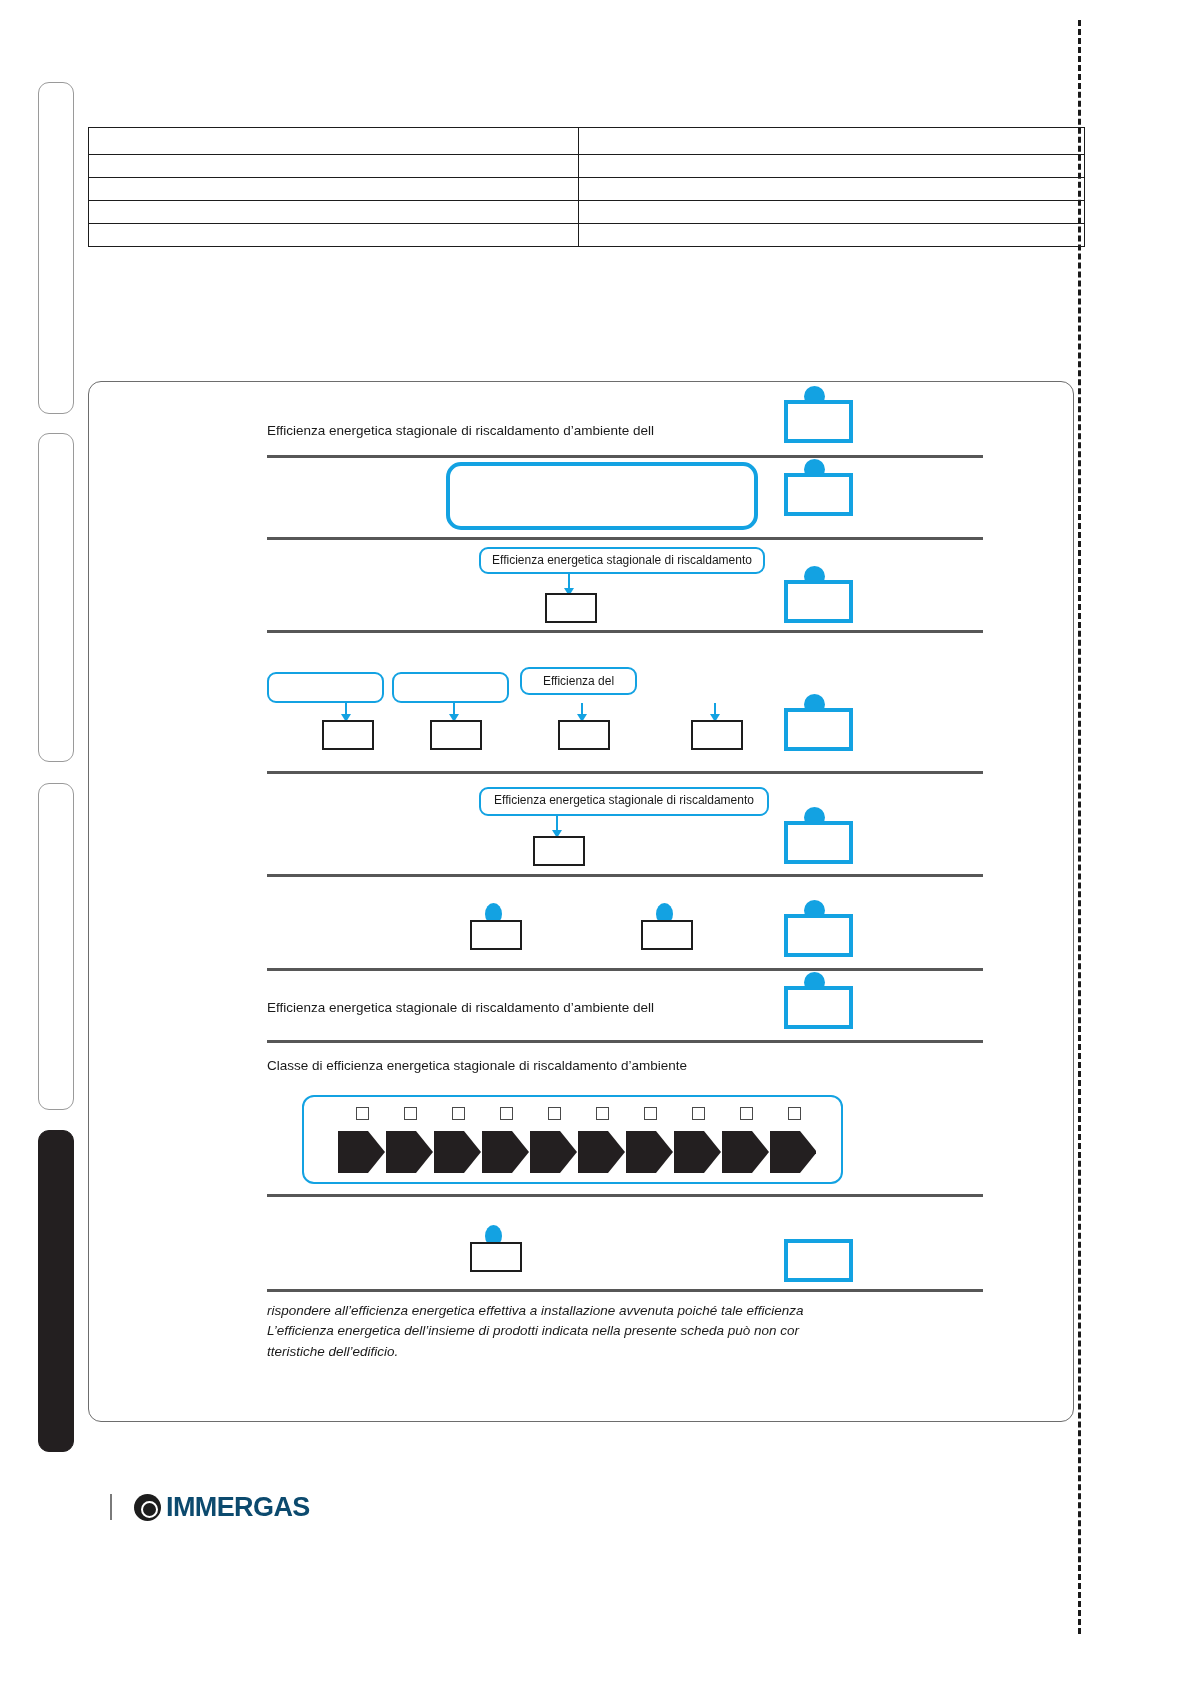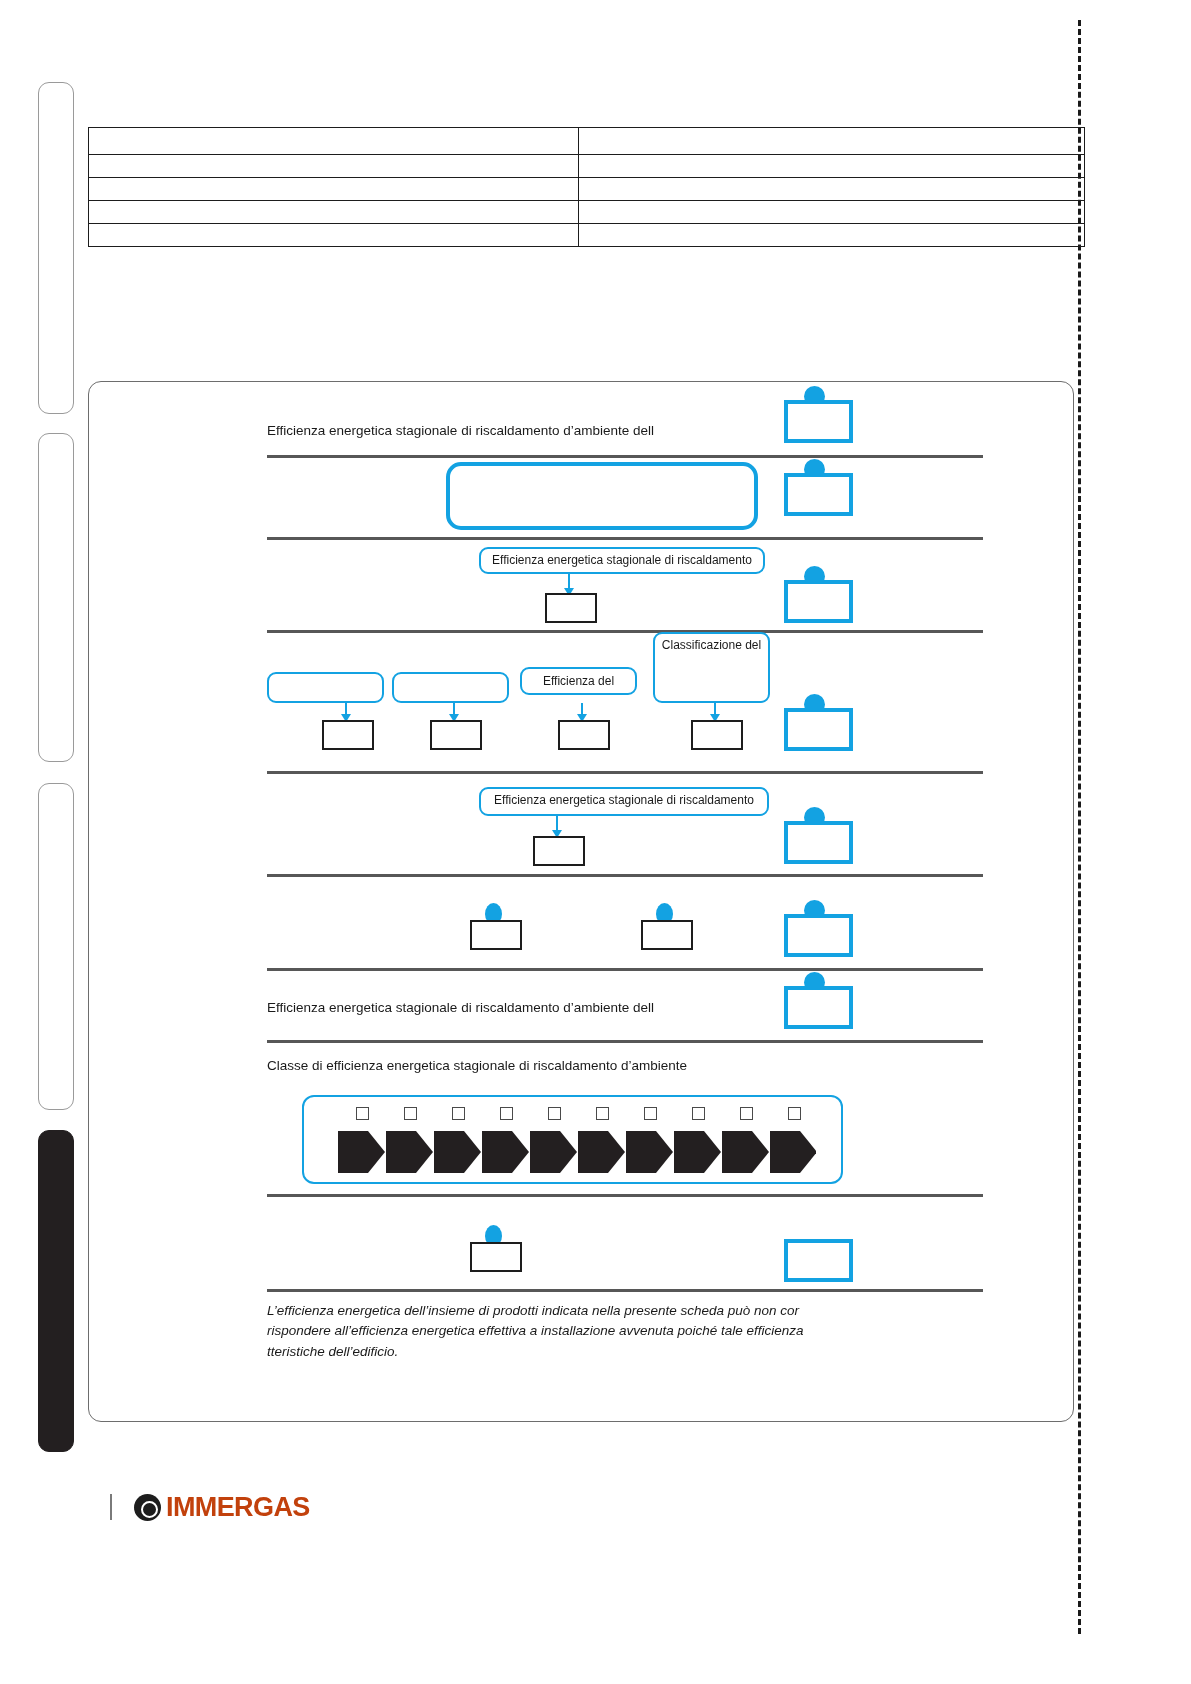--- a/index.html
+++ b/index.html
@@ -66,21 +66,21 @@
   .disc{position:absolute;font-style:italic;font-size:13.5px;line-height:1.5;}
   .disc div{white-space:nowrap;}
   .disc .last{text-align:left;}
 
   
   .footrule{position:absolute;left:110px;top:1494px;width:2px;height:26px;background:#7a7a7a;}
   .brand{position:absolute;left:134px;top:1492px;display:flex;align-items:center;gap:5px;}
   .brand .mark{width:27px;height:27px;border-radius:50%;background:#1d1d1d;position:relative;}
   .brand .mark::after{content:"";position:absolute;left:7px;top:7px;width:13px;height:13px;
                       border-radius:50%;border:2.5px solid #fff;}
-  .brand .word{font-size:27px;font-weight:bold;letter-spacing:-0.6px;color:#c2410c;}
+  .brand .word{font-size:27px;font-weight:bold;letter-spacing:-0.6px;color:#0c4a6e;}
 </style>
 </head>
 <body>
 
 <div class="page">
 
   <div class="tab tab-1"></div>
   <div class="tab tab-2"></div>
   <div class="tab tab-3"></div>
   <div class="tab tab-4"></div>
@@ -140,21 +140,20 @@
     <div class="callout center" style="left:303px;top:290px;width:117px;height:31px;"></div>
     <div class="conn" style="left:364px;top:321px;height:14px;"></div>
     <div class="connhead" style="left:360px;top:332px;"></div>
     <div class="blkbox" style="left:341px;top:338px;width:48px;height:26px;"></div>
 
     <div class="callout center" style="left:431px;top:285px;width:117px;height:28px;">Efficienza del</div>
     <div class="conn" style="left:492px;top:321px;height:14px;"></div>
     <div class="connhead" style="left:488px;top:332px;"></div>
     <div class="blkbox" style="left:469px;top:338px;width:48px;height:26px;"></div>
 
-    <div class="callout" style="left:564px;top:250px;width:117px;height:71px;">Classificazione del</div>
     <div class="conn" style="left:625px;top:321px;height:14px;"></div>
     <div class="connhead" style="left:621px;top:332px;"></div>
     <div class="blkbox" style="left:602px;top:338px;width:48px;height:26px;"></div>
 
     <div class="bluedot" style="left:715px;top:312px;"></div>
     <div class="bluebox" style="left:695px;top:326px;width:61px;height:35px;"></div>
     <div class="sep" style="top:389px;"></div>
 
     <div class="callout" style="left:390px;top:405px;width:290px;height:29px;">Efficienza energetica stagionale di riscaldamento</div>
     <div class="conn" style="left:467px;top:434px;height:17px;"></div>
@@ -208,22 +207,22 @@
       </svg>
     </div>
     <div class="sep" style="top:812px;"></div>
 
     <div class="bluedot" style="left:396px;top:843px;width:17px;height:22px;border-radius:50%;"></div>
     <div class="blkbox" style="left:381px;top:860px;width:48px;height:26px;"></div>
     <div class="bluebox" style="left:695px;top:857px;width:61px;height:35px;"></div>
     <div class="sep" style="top:907px;"></div>
 
     <div class="disc" style="left:178px;top:919px;width:716px;">
+      <div>rispondere all’efficienza energetica effettiva a installazione avvenuta poiché tale efficienza</div>
       <div>L’efficienza energetica dell’insieme di prodotti indicata nella presente scheda può non cor</div>
-      <div>rispondere all’efficienza energetica effettiva a installazione avvenuta poiché tale efficienza</div>
       <div class="last">tteristiche dell’edificio.</div>
     </div>
 
   </div>
 
   <div class="footrule"></div>
   <div class="brand">
     <span class="mark"></span>
     <span class="word">IMMERGAS</span>
   </div>

